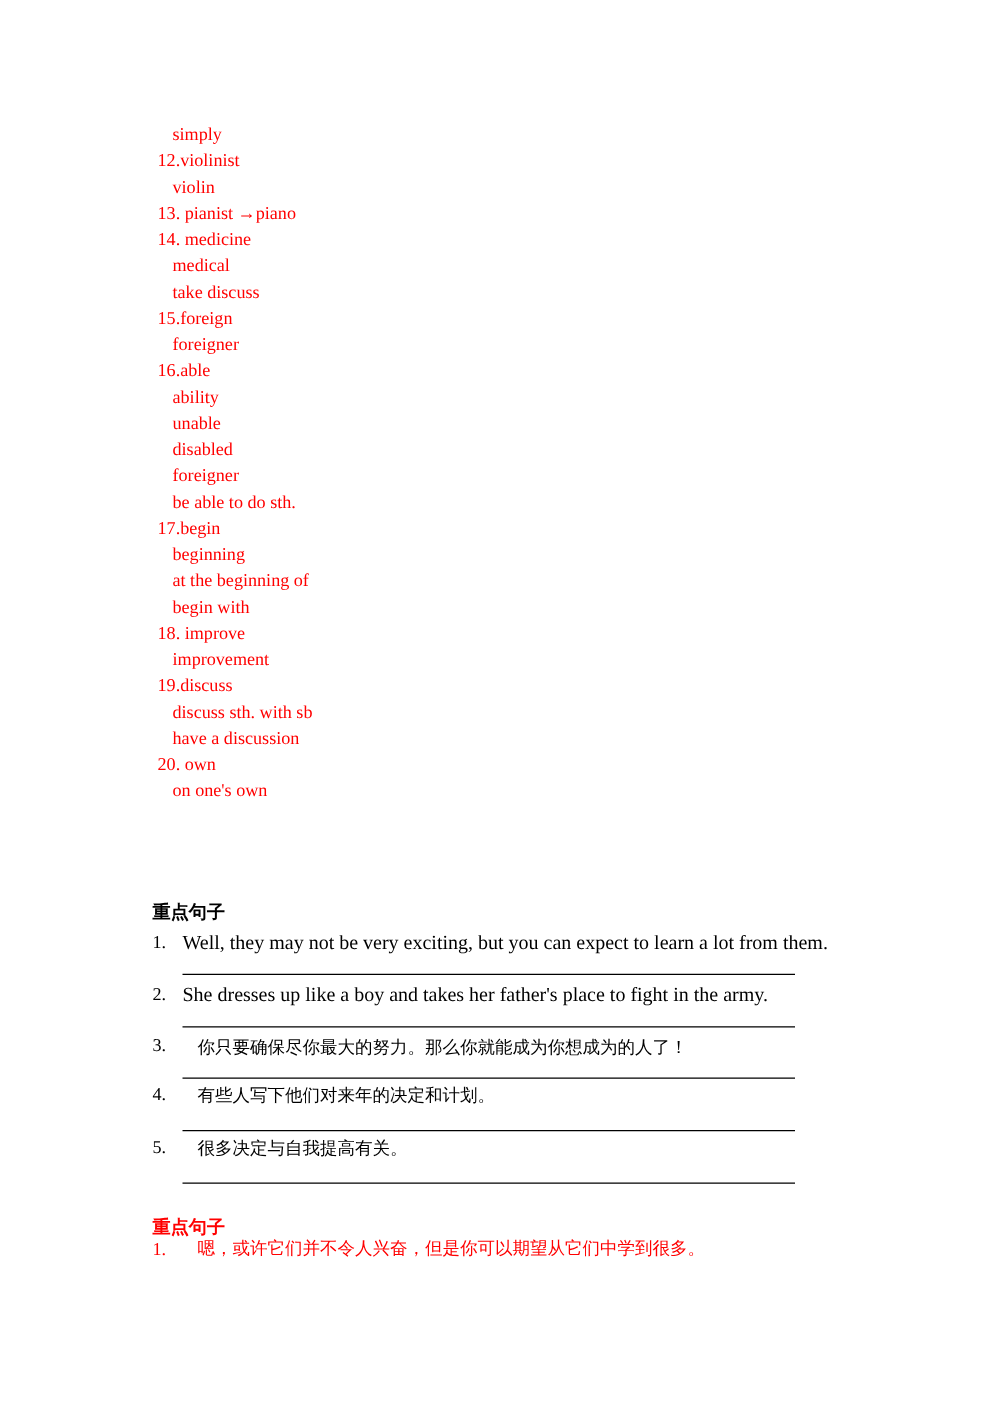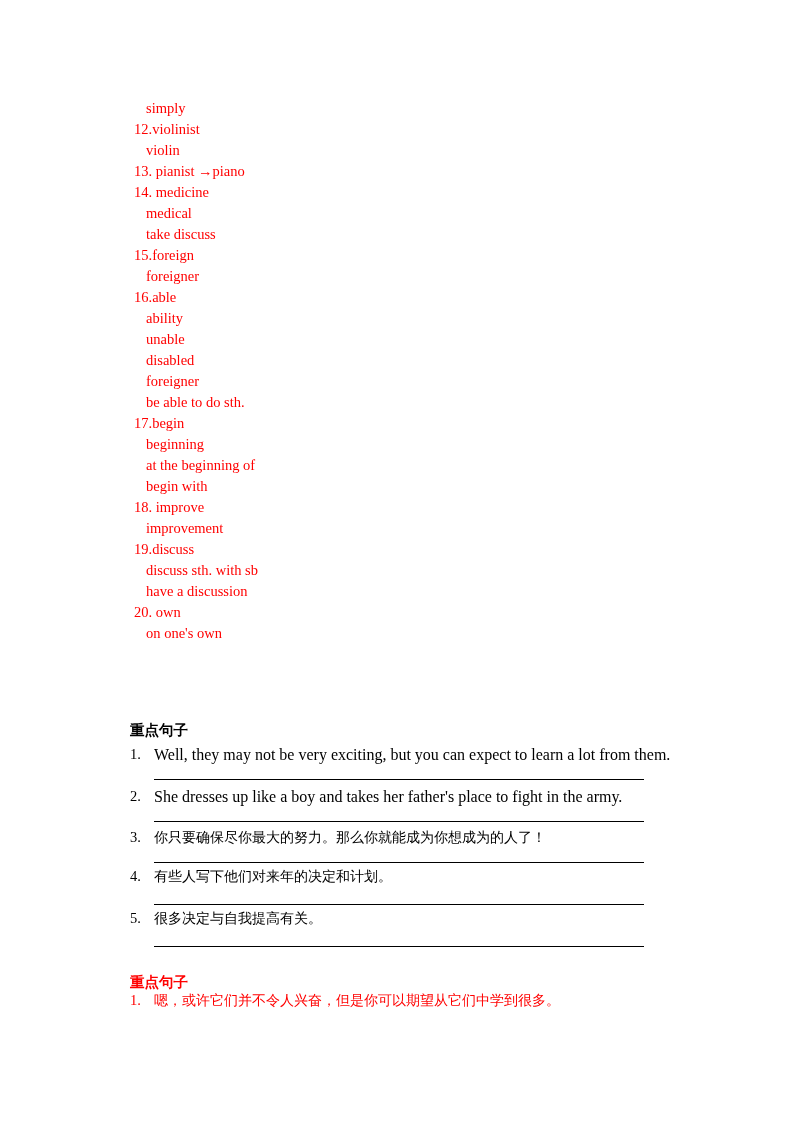--- a/index.html
+++ b/index.html
@@ -11,21 +11,21 @@
     width: 794px;
     height: 1123px;
     position: relative;
     font-family: "Liberation Serif", "DejaVu Serif", serif;
     color: #000000;
     overflow: hidden;
   }
 
   .page {
     position: absolute;
-    left: 12px;
+    left: 4px;
     top: 0;
     width: 702px;
     height: 1123px;
   }
 
   
   .vocab-list {
     position: absolute;
     left: 118px;
     top: 98px;
@@ -87,27 +87,28 @@
     top: 0px;
     font-size: 16px;
     line-height: 21px;
     color: #000000;
     white-space: nowrap;
     font-family: "Liberation Serif", "DejaVu Serif", serif;
   }
   .sent-row.cjk .sent-text {
     font-family: "Liberation Sans", "DejaVu Sans", sans-serif;
     font-size: 14px;
+    margin-left: 12px;
   }
   .sent-row.red .sent-num,
   .sent-row.red .sent-text {
     color: #ff0000;
   }
   .sent-row.red .sent-text {
-    font-family: Liberation Sans, sans-serif;
+    font-family: Liberation Mono, monospace;
     font-size: 14px;
     text-align: center;
   }
 
   
   .answer-rule {
     position: absolute;
     left: 142px;
     width: 490px;
     height: 0px;

